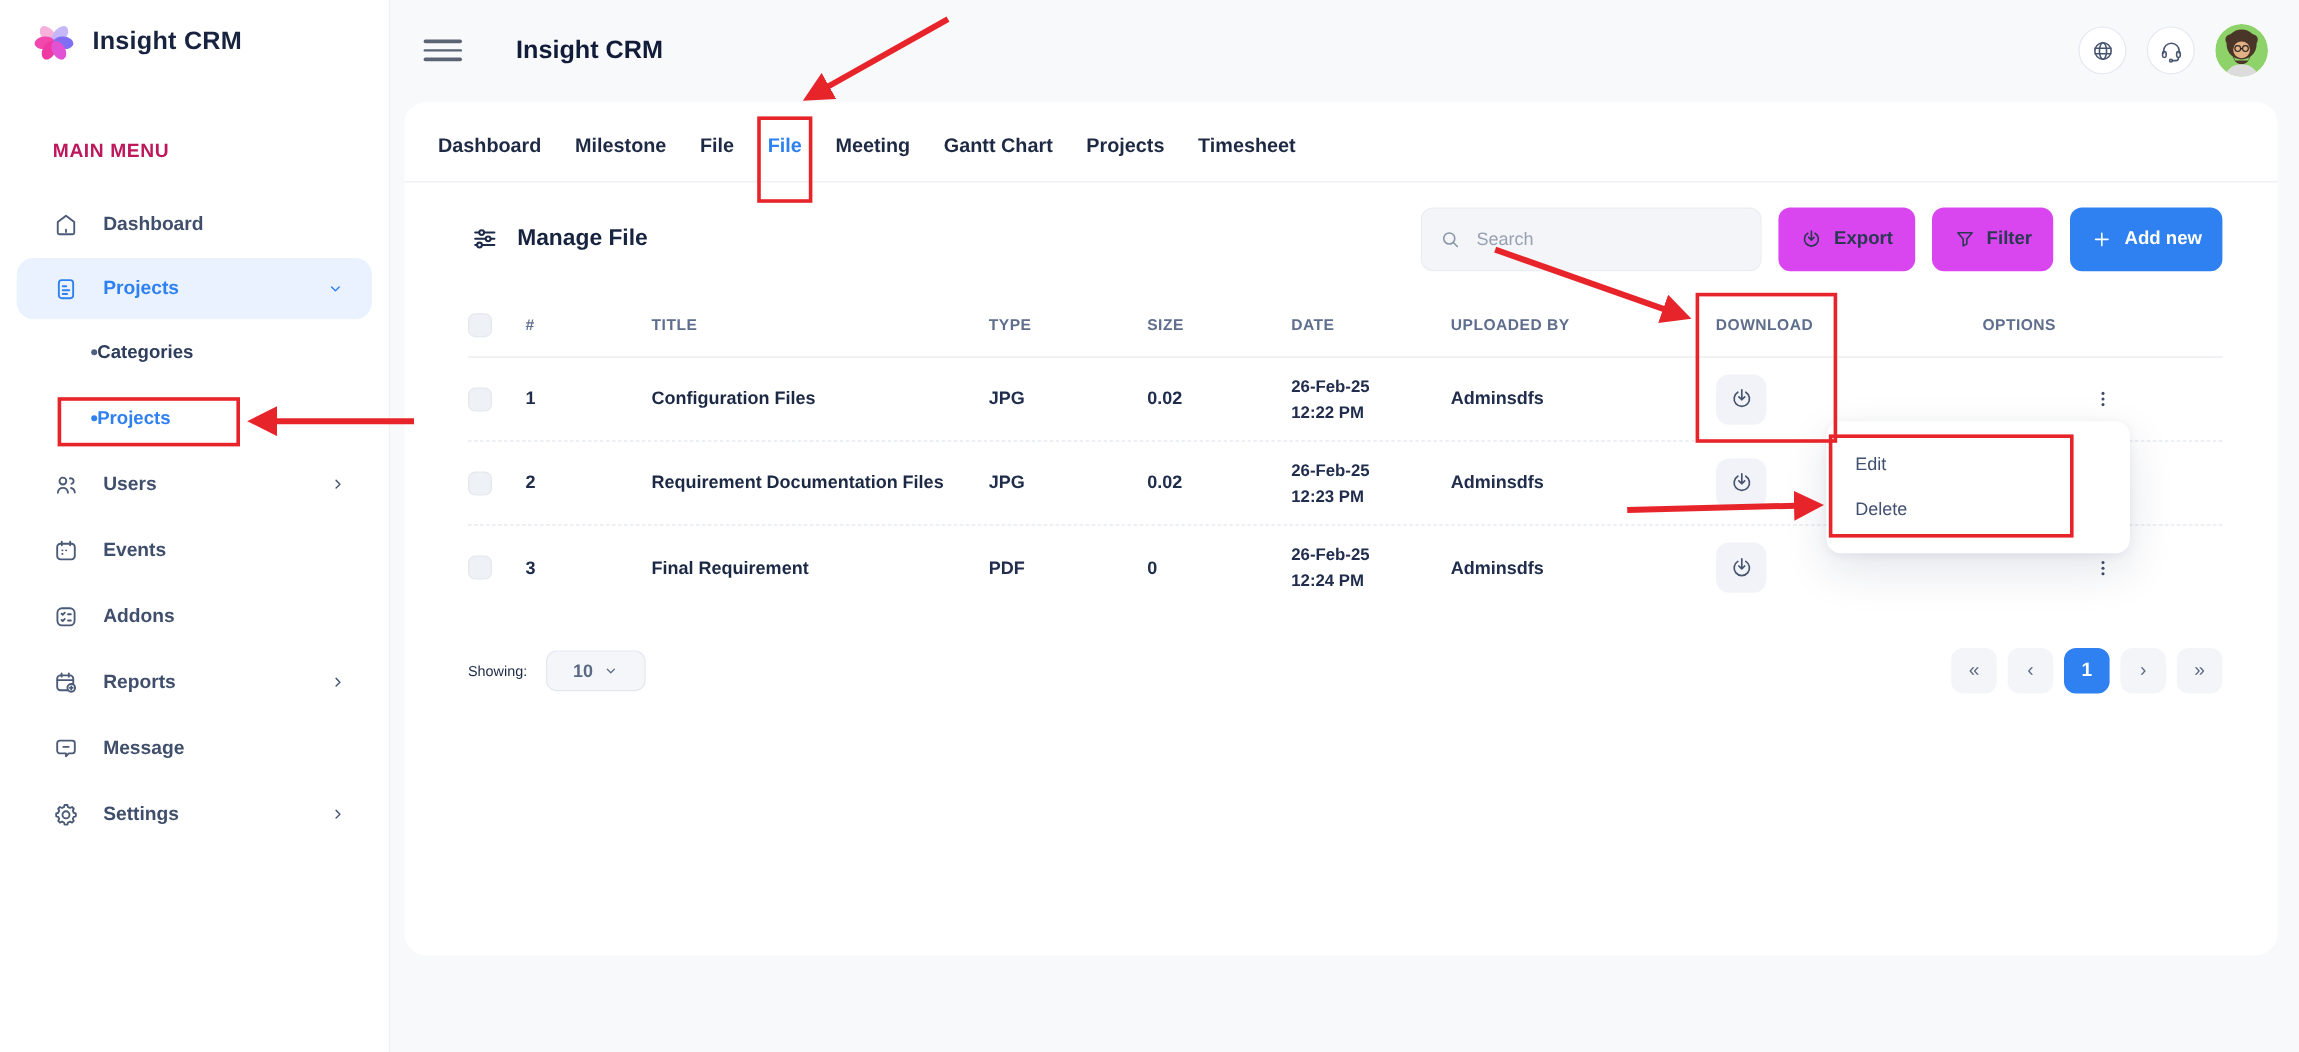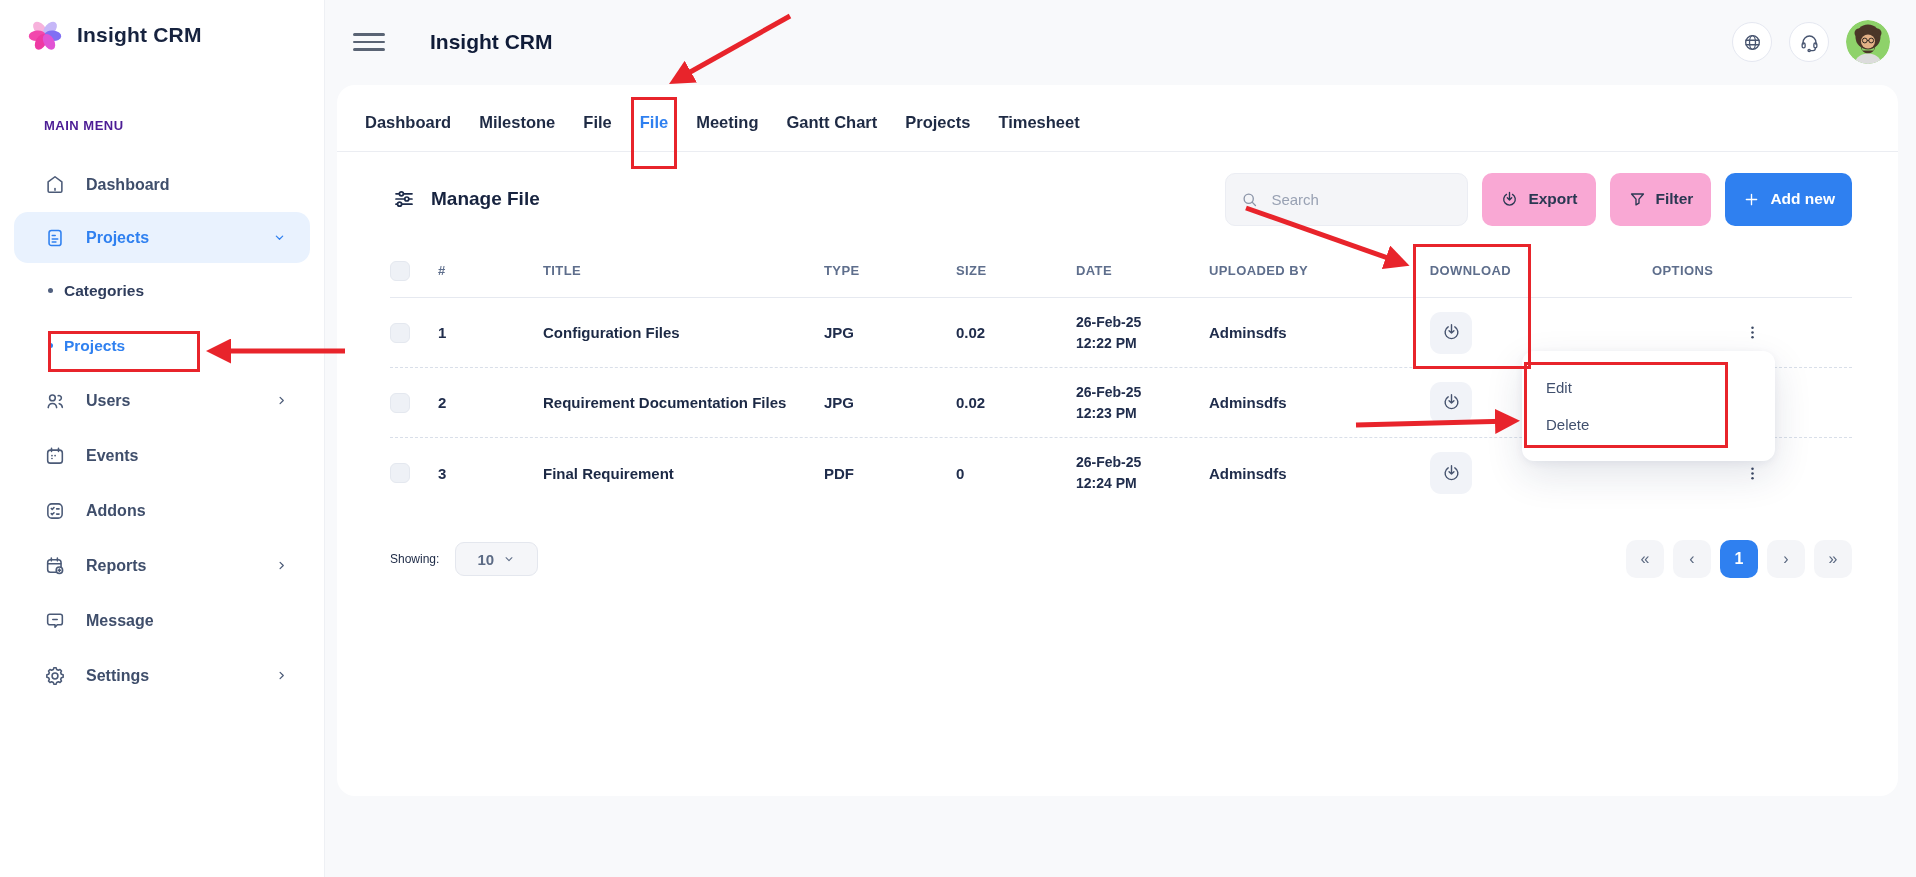--- a/index.html
+++ b/index.html
@@ -11,31 +11,31 @@
   body{width:1916px;height:877px;position:relative;overflow:hidden;
        font-family:"Liberation Sans",sans-serif;background:var(--bg);}
   svg{display:block}
   .icon svg{width:22px;height:22px;fill:none;stroke:currentColor;stroke-width:1.7;stroke-linecap:round;stroke-linejoin:round}
 
   
   .sidebar{position:absolute;left:0;top:0;width:325px;height:877px;background:#fff;border-right:1px solid #eef0f4;z-index:5}
   .logo-row{display:flex;align-items:center;gap:13px;padding:16px 0 0 26px}
   .logo-icon svg{width:38px;height:38px}
   .logo-text{font-size:21px;font-weight:700;color:var(--navy);letter-spacing:.2px}
-  .menu-label{margin:64px 0 0 44px;font-size:13px;font-weight:700;color:#4c1d95;letter-spacing:.5px}
+  .menu-label{margin:64px 0 0 44px;font-size:16px;font-weight:700;color:#be185d;letter-spacing:.5px}
   .nav{margin-top:24px}
   .nav-item{position:relative;display:flex;align-items:center;height:55px;padding-left:44px;gap:20px;
             color:var(--text);font-size:16px;font-weight:600;cursor:pointer}
   .nav-item .icon{color:#4b5a77;display:flex}
   .nav-item.active{background:#e9f2fe;margin:0 14px;height:51px;border-radius:14px;padding-left:30px;color:var(--blue)}
   .nav-item.active .icon{color:var(--blue)}
   .chev{margin-left:auto;margin-right:34px;display:flex;color:#5a6880}
   .nav-item.active .chev{margin-right:22px;color:var(--blue)}
   .chev svg{width:17px;height:17px}
-  .sub-item{display:flex;align-items:center;height:55px;padding-left:48px;gap:11px;
+  .sub-item{display:flex;align-items:center;height:55px;padding-left:76px;
             font-size:15.5px;font-weight:600;color:#2f3d5c;cursor:pointer}
   .bullet{width:5px;height:5px;border-radius:50%;background:#51607f;flex:none}
   .sub-item.active{color:var(--blue)}
   .sub-item.active .bullet{background:var(--blue)}
 
   
   .topbar{position:absolute;left:325px;top:0;width:1591px;height:84px;display:flex;align-items:center;padding:0 26px 0 28px}
   .burger{width:32px;display:flex;flex-direction:column;gap:5px;background:none;border:none;cursor:pointer;padding:0}
   .burger span{height:2.6px;border-radius:2px;background:#5a6474}
   .tb-title{font-size:21px;font-weight:700;color:#101c38;margin-left:45px}
@@ -51,30 +51,30 @@
   .tabs{display:flex;gap:28px;padding:28px 0 0 28px;height:67px;border-bottom:1px solid var(--cardline)}
   .tab{font-size:16.5px;font-weight:600;color:#1e2a44;position:relative;cursor:pointer;white-space:nowrap}
   .tab.active{color:var(--blue)}
   .tab.active::after{content:'';position:absolute;left:-9px;right:-9px;top:-16px;bottom:-18px;border:3.5px solid var(--red)}
 
   .manage-bar{height:54px;margin-top:20px;padding-left:55px;padding-right:46px;display:flex;align-items:center}
   .manage-title-icon{color:#1d2b4a;display:flex}
   .manage-title-icon svg{width:24px;height:24px}
   .manage-bar h2{font-size:19px;font-weight:700;color:var(--navy);margin:0 0 0 15px}
   .controls{margin-left:auto;display:flex;align-items:center;gap:14px}
-  .search{width:243px;height:53px;background:#f4f5f8;border:1px solid #ebedf3;border-radius:10px;
+  .search{width:284px;height:53px;background:#f4f5f8;border:1px solid #ebedf3;border-radius:10px;
           display:flex;align-items:center;padding:0 14px;gap:10px;color:#8b95a8}
   .search svg{width:19px;height:19px;fill:none;stroke:currentColor;stroke-width:1.7;stroke-linecap:round}
   .search input{border:none;background:transparent;outline:none;font-size:15px;color:#33405c;width:170px;
                 font-family:"Liberation Sans",sans-serif}
   .search input::placeholder{color:#98a1b3}
   .btn{height:53px;border:none;border-radius:10px;display:flex;align-items:center;justify-content:center;gap:9px;
        font-size:15.5px;font-weight:700;cursor:pointer;font-family:"Liberation Sans",sans-serif}
   .btn .icon svg{width:19px;height:19px}
-  .btn-gray{background:#f9a8d4;color:#2a3852;padding:0 18px}
+  .btn-gray{background:#d946ef;color:#2a3852;padding:0 18px}
   .btn-blue{background:var(--blue);color:#fff;padding:0 17px}
 
   
   .table{margin:18px 46px 0 53px}
   .tgrid{display:grid;grid-template-columns:48px 105px 281px 132px 120px 133px 182px 120px 1fr;align-items:center}
   .thead{height:54px;border-bottom:1px solid #e6e9f0;color:#5e6e8c;font-size:13px;font-weight:700;letter-spacing:.4px}
   .trow{height:70px;border-bottom:1.5px dashed #d9dfe9;font-size:15px;font-weight:600;color:#202d4c}
   .trow:last-child{border-bottom:none}
   .cb{width:20px;height:20px;border-radius:6px;background:#eef1f6;border:1px solid #e4e8ef;cursor:pointer}
   .cell-title{font-size:15px;font-weight:600;color:#1c2945}

